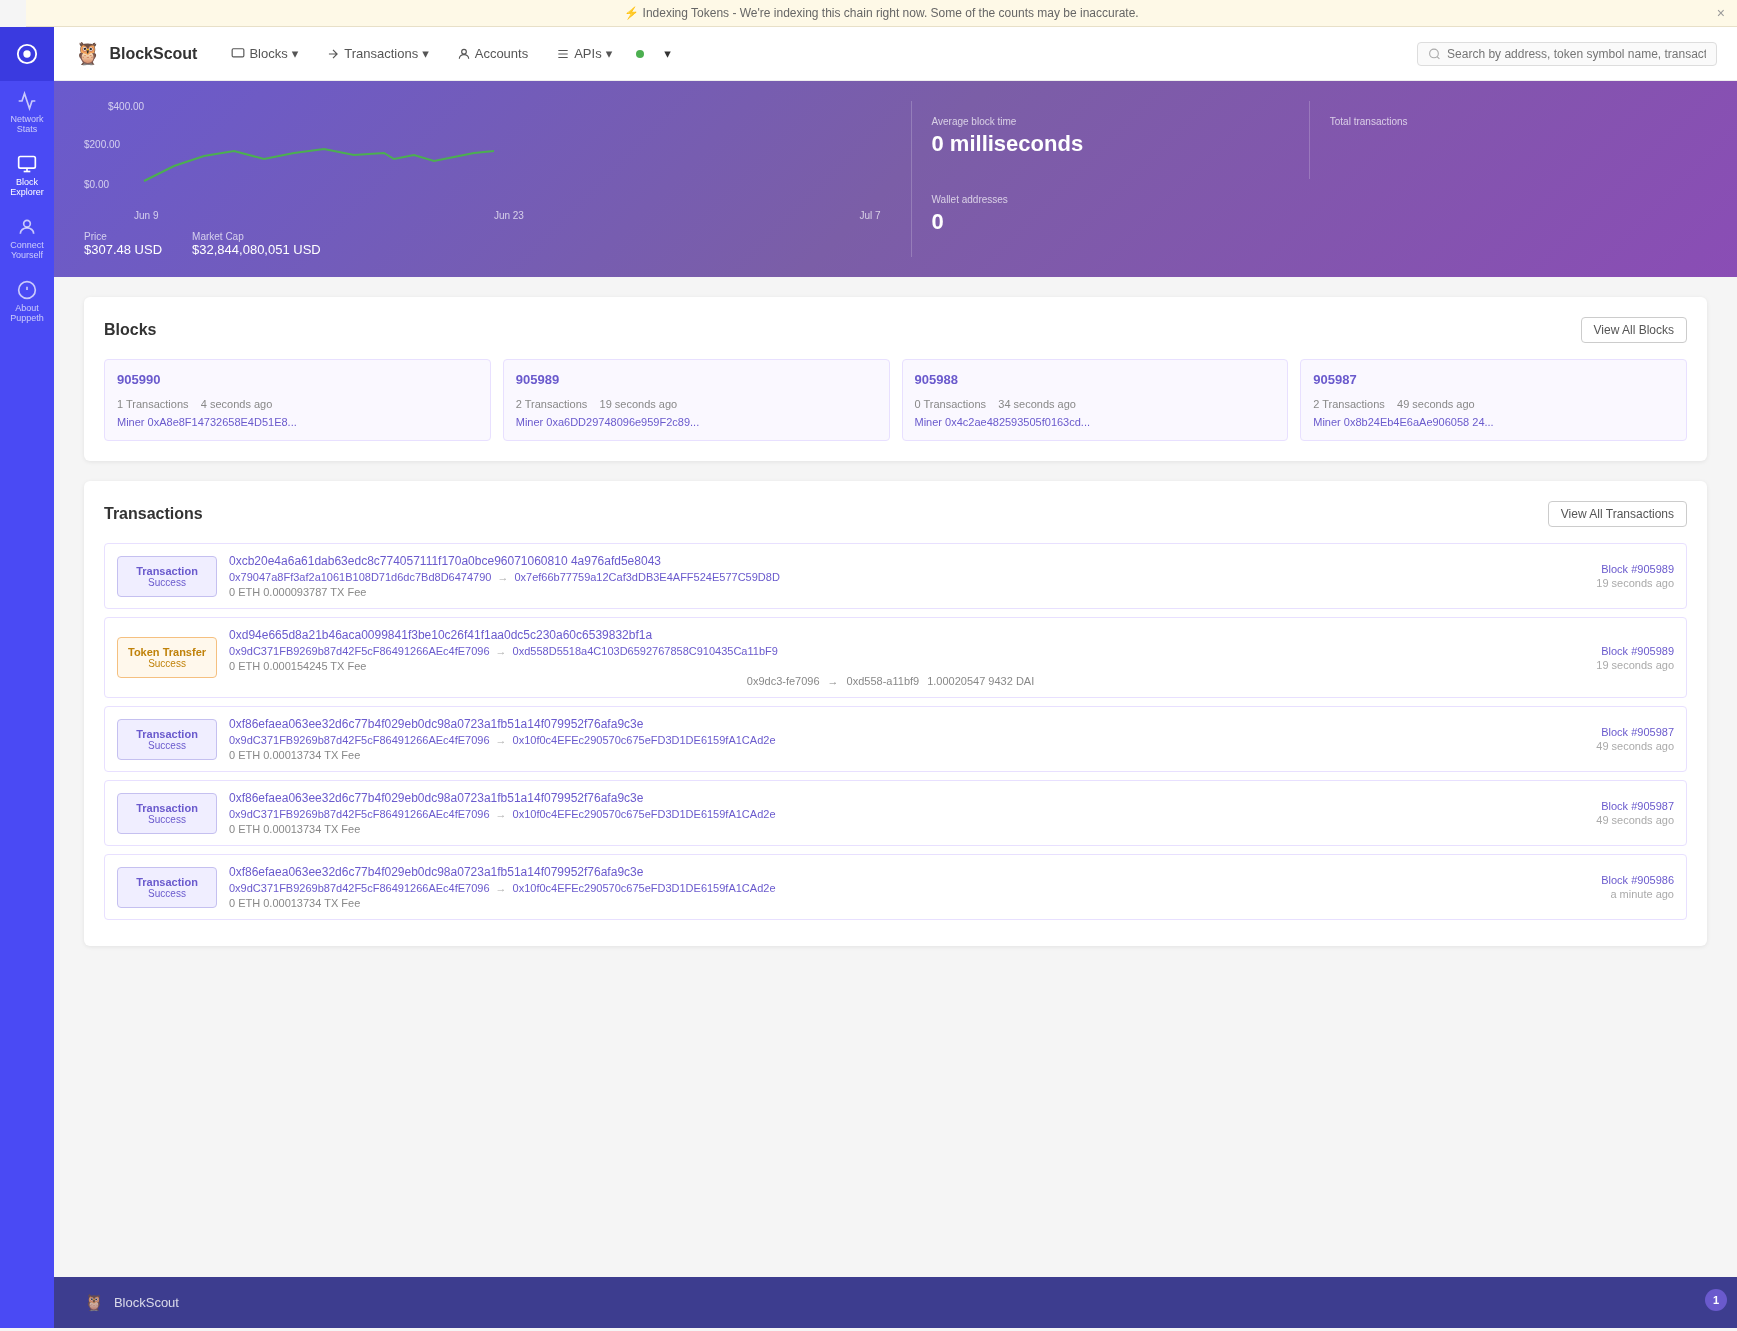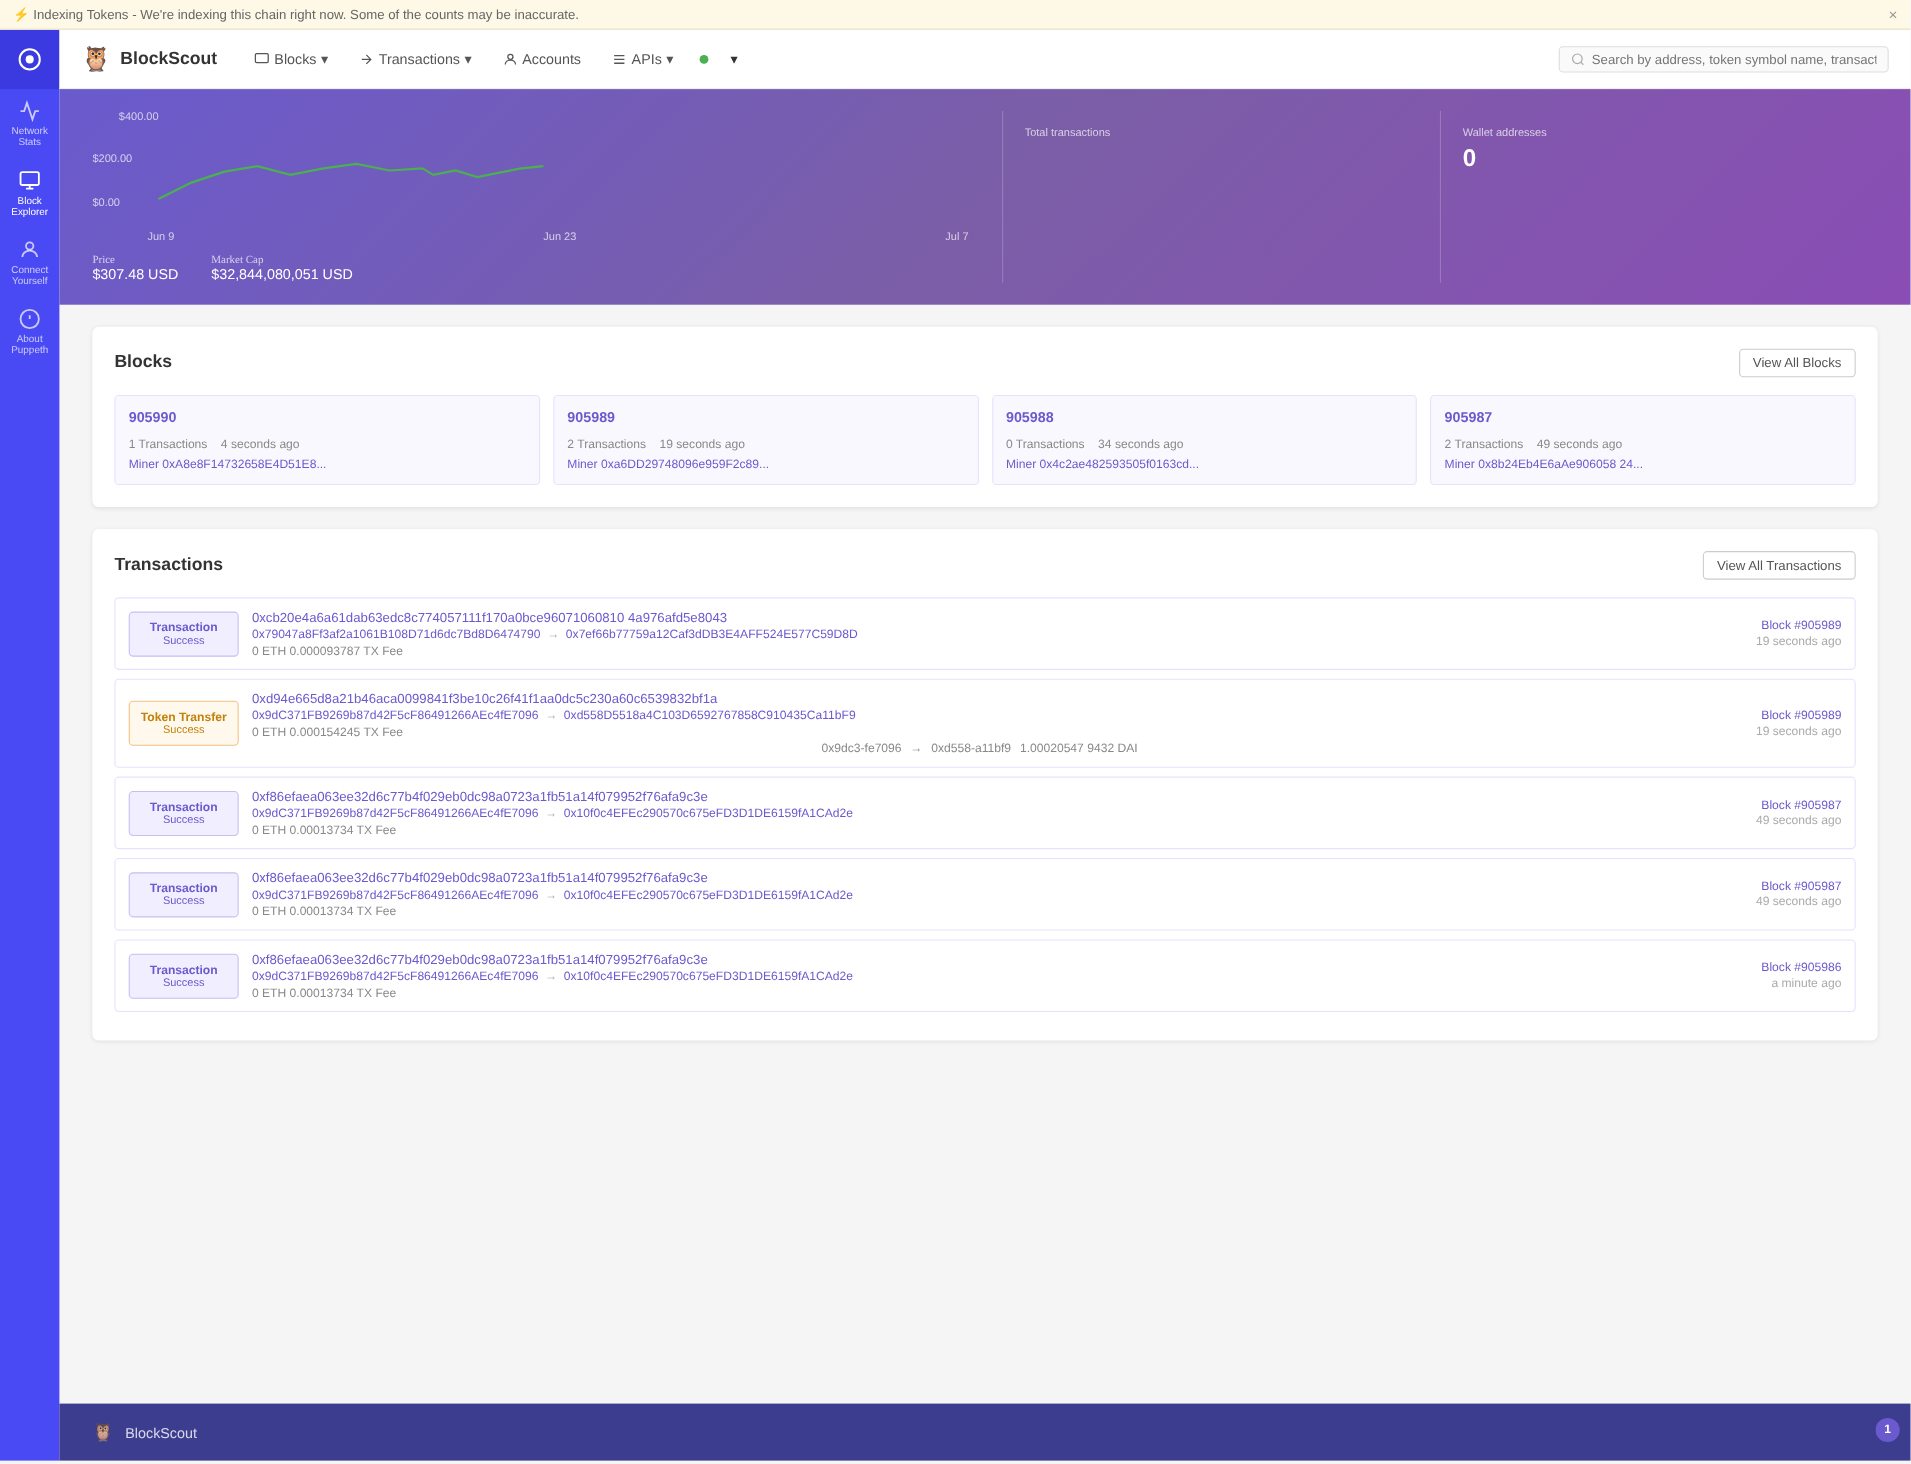--- a/index.html
+++ b/index.html
@@ -1,26 +1,27 @@
 <!DOCTYPE html>
 <html><head>
   <meta charset="utf-8">
   <style>
     * { box-sizing: border-box; margin: 0; padding: 0; }
     body { font-family: -apple-system, BlinkMacSystemFont, 'Segoe UI', sans-serif; background: #f5f5f5; font-size: 13px; color: #333; }
 
     
     .top-banner {
       background: #fef9e7;
-      text-align: left;
+      text-align: center;
       padding: 6px 12px;
       font-size: 12px;
       color: #666;
       border-bottom: 1px solid #e8e0c8;
       position: relative;
+      margin-left: 26px;
     }
     .top-banner .close-btn {
       position: absolute; right: 12px; top: 50%; transform: translateY(-50%);
       cursor: pointer; color: #999; font-size: 14px;
     }
 
     
     .app-layout { display: flex; min-height: calc(100vh - 30px); }
 
     
@@ -89,21 +90,21 @@
     }
     .chart-area {
       flex: 1;
       position: relative;
       color: white;
     }
     .price-info {
       display: flex; gap: 30px; margin-top: 8px;
     }
     .price-box { }
-    .price-label { font-size: 10px; color: rgba(255,255,255,0.7); font-family: Liberation Serif, serif; }
+    .price-label { font-size: 10px; color: rgba(255,255,255,0.7); }
     .price-value { font-size: 13px; color: white; font-weight: 500; }
 
     .stats-area {
       flex: 1;
       display: grid;
       grid-template-columns: 1fr 1fr;
       gap: 0;
       padding-left: 30px;
     }
     .stat-box {
@@ -324,20 +325,24 @@
             <div class="price-value">$307.48 USD</div>
           </div>
           <div class="price-box">
             <div class="price-label">Market Cap</div>
             <div class="price-value">$32,844,080,051 USD</div>
           </div>
         </div>
       </div>
 
       <div class="stats-area">
+        <div class="stat-box">
+          <div class="stat-label">Average block time</div>
+          <div class="stat-value">0 milliseconds</div>
+        </div>
         <div class="stat-box">
           <div class="stat-label">Total transactions</div>
         </div>
         <div class="stat-box">
           <div class="stat-label">Wallet addresses</div>
           <div class="stat-value">0</div>
         </div>
       </div>
     </div>
 

